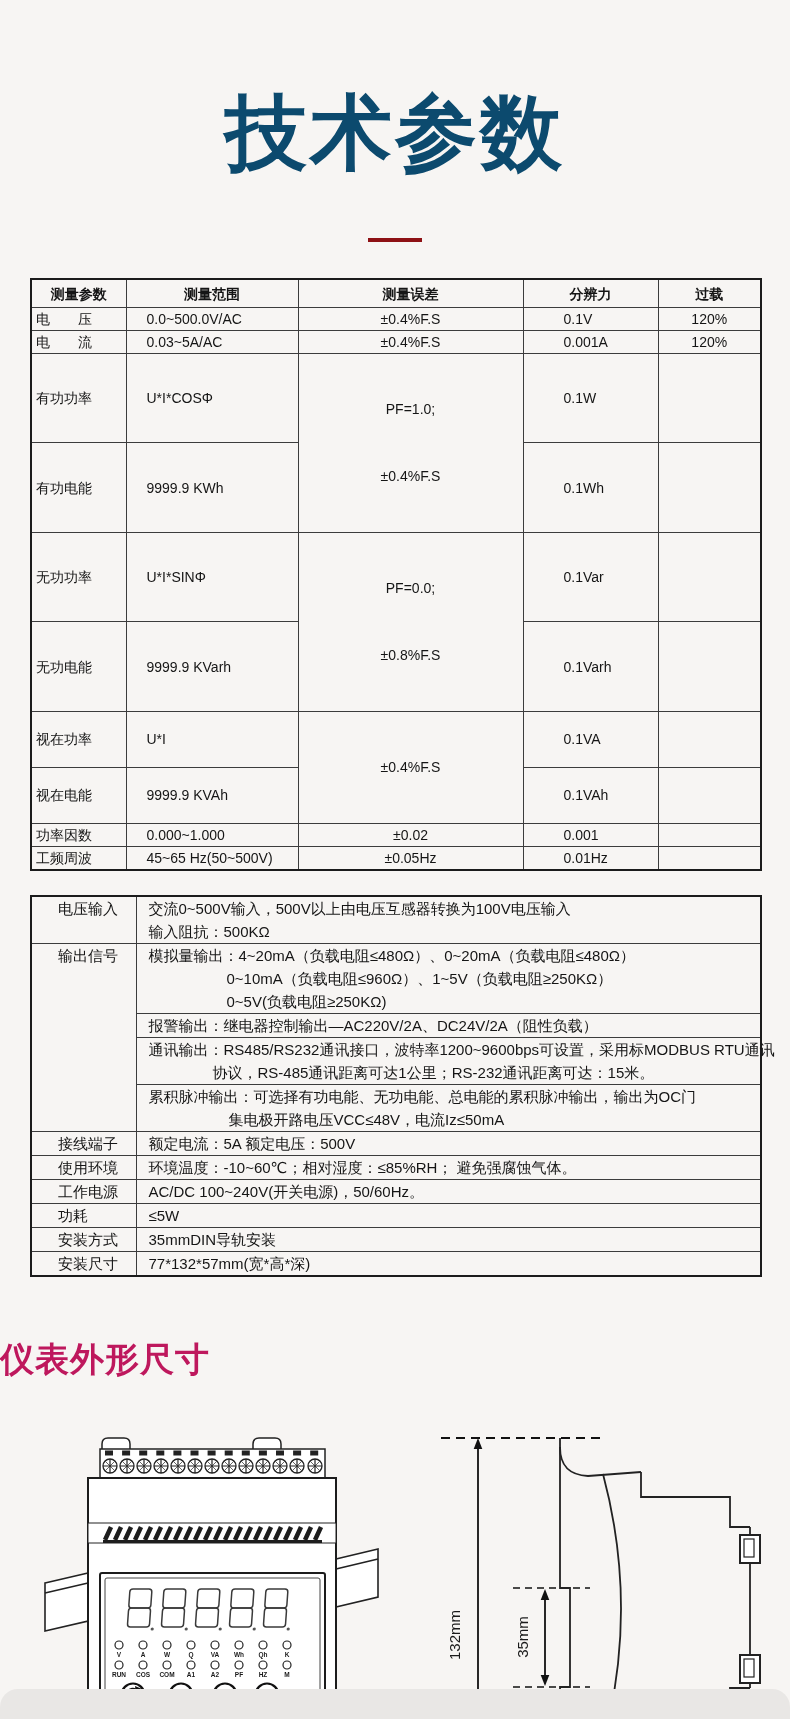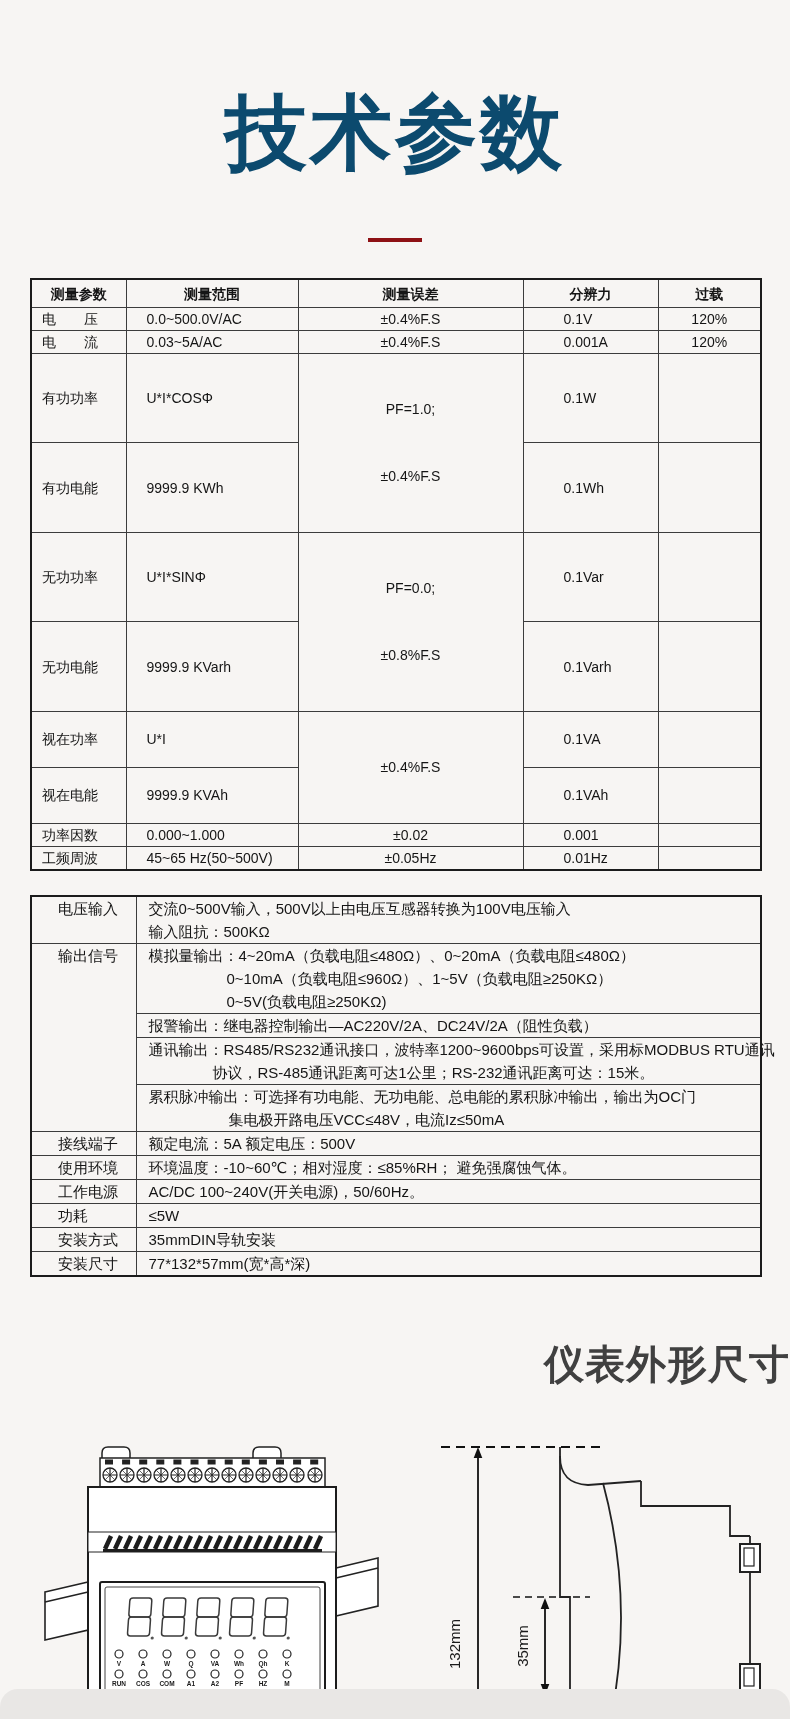--- a/index.html
+++ b/index.html
@@ -27,21 +27,21 @@
     border:2px solid #1b1b1b;
   }
   .spec th, .spec td {
     border:1px solid #3c3c3c;
     font-size:14px; line-height:22px; padding:0;
     white-space:pre; overflow:hidden;
   }
   .spec thead tr { height:28px; }
   .spec tbody tr { height:23px; }
   .spec th { font-weight:bold; text-align:center; }
-  .spec td.c0 { text-align:left; padding-left:10px; }
+  .spec td.c0 { text-align:left; padding-left:4px; }
   .spec td.c1 { text-align:left; padding-left:20px; }
   .spec td.c2 { text-align:center; }
   .spec td.c3 { text-align:left; padding-left:40px;margin-left:39px; }
   .spec td.c4 { text-align:center; }
   .spec td.merged { vertical-align:top; text-align:center; padding:0; }
   .spec td.merged div { height:23px; line-height:23px; }
 
   
   table.io {
     margin:24px 0 0 30px; width:730px;
@@ -56,22 +56,22 @@
   .io td.lbl { padding-left:26px; white-space:pre; }
   .io td.cnt { padding:0; }
   .io .line { padding-left:12px; white-space:nowrap; }
   .io .sec { border-top:1px solid #3c3c3c; }
   .io .sec:first-child { border-top:none; }
   .io .il-a { padding-left:90px; }
   .io .il-c { padding-left:76px; }
   .io .il-d { padding-left:92px; }
 
   h2.section {
-    margin:60px 0 0; text-align:right;
-    font-size:40px; font-weight:bold; color:#404040; letter-spacing:1px;
+    margin:60px 0 0; text-align:left;
+    font-size:34px; font-weight:bold; color:#be185d; letter-spacing:1px;
   }
 
   .drawings { position:relative; margin-top:52px; height:395px; }
   svg.front { position:absolute; left:45px; top:0; }
   svg.side  { position:absolute; left:398px; top:0; }
   svg { overflow:visible; }
   svg text { font-family:"Liberation Sans","DejaVu Sans",sans-serif; fill:#1a1a1a; }
   svg text.ledlbl { font-size:6.5px; font-weight:bold; text-anchor:middle; }
   svg text.dim { font-size:15px; text-anchor:middle; }
 

